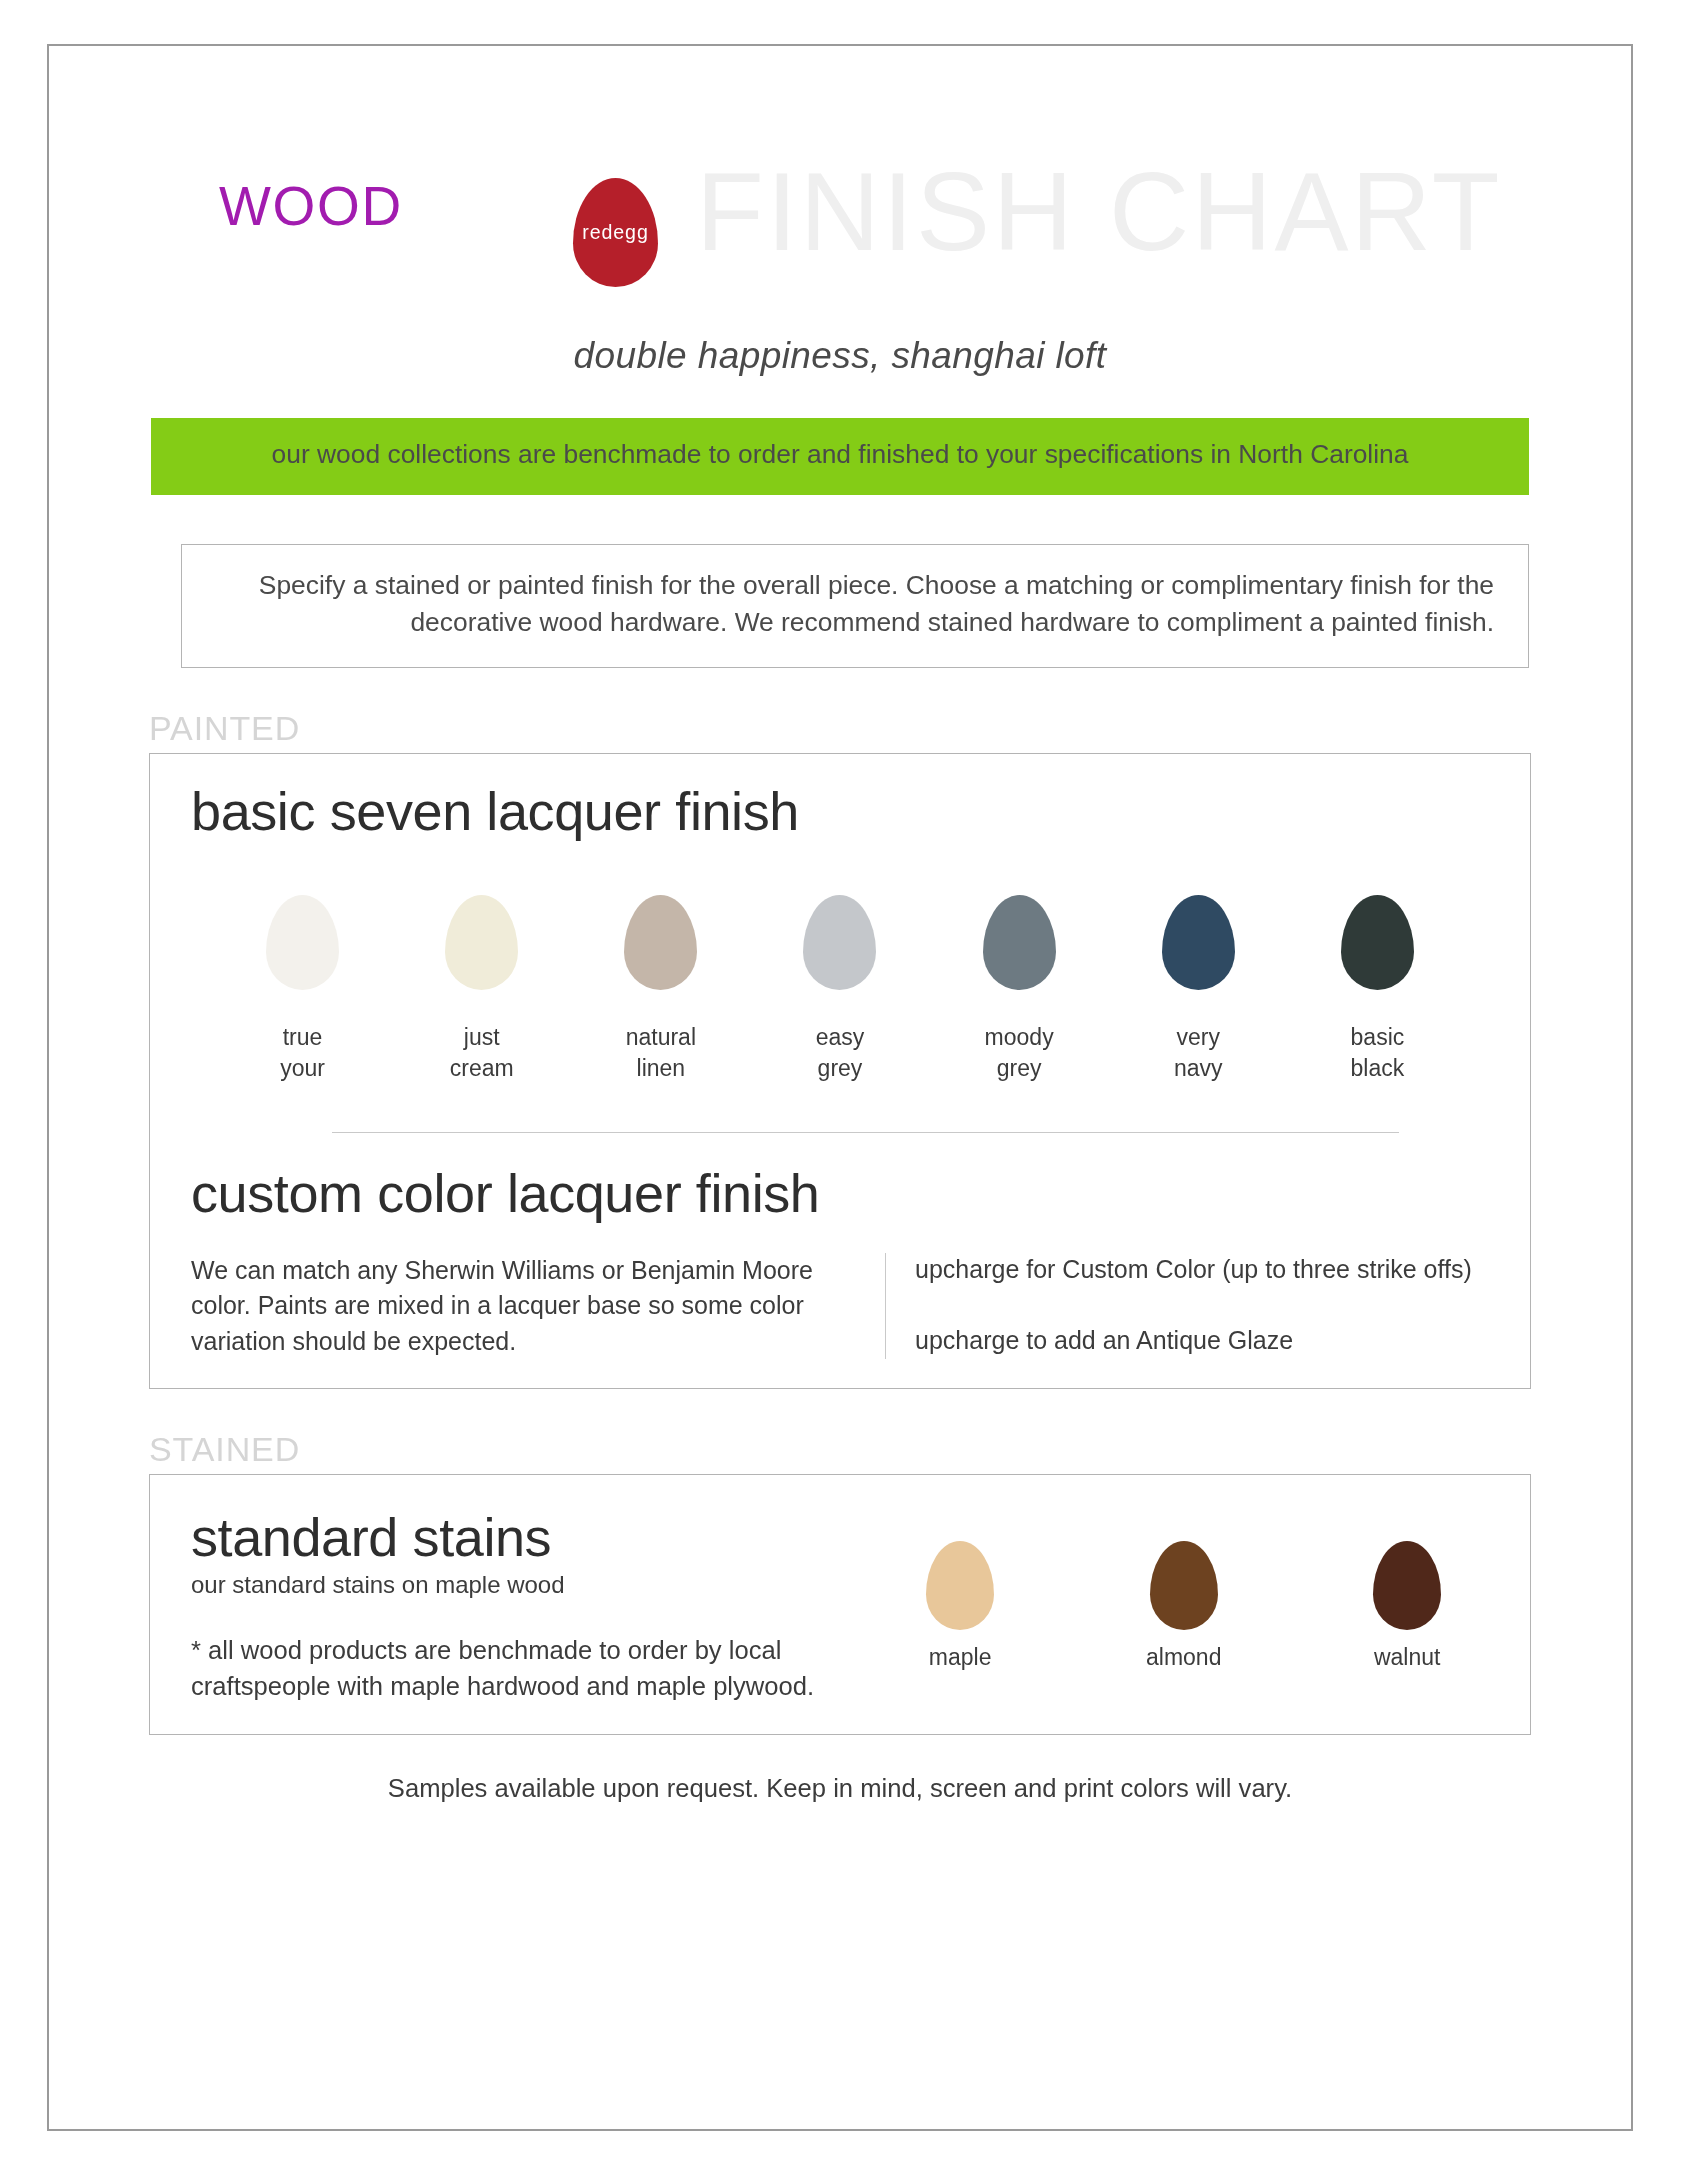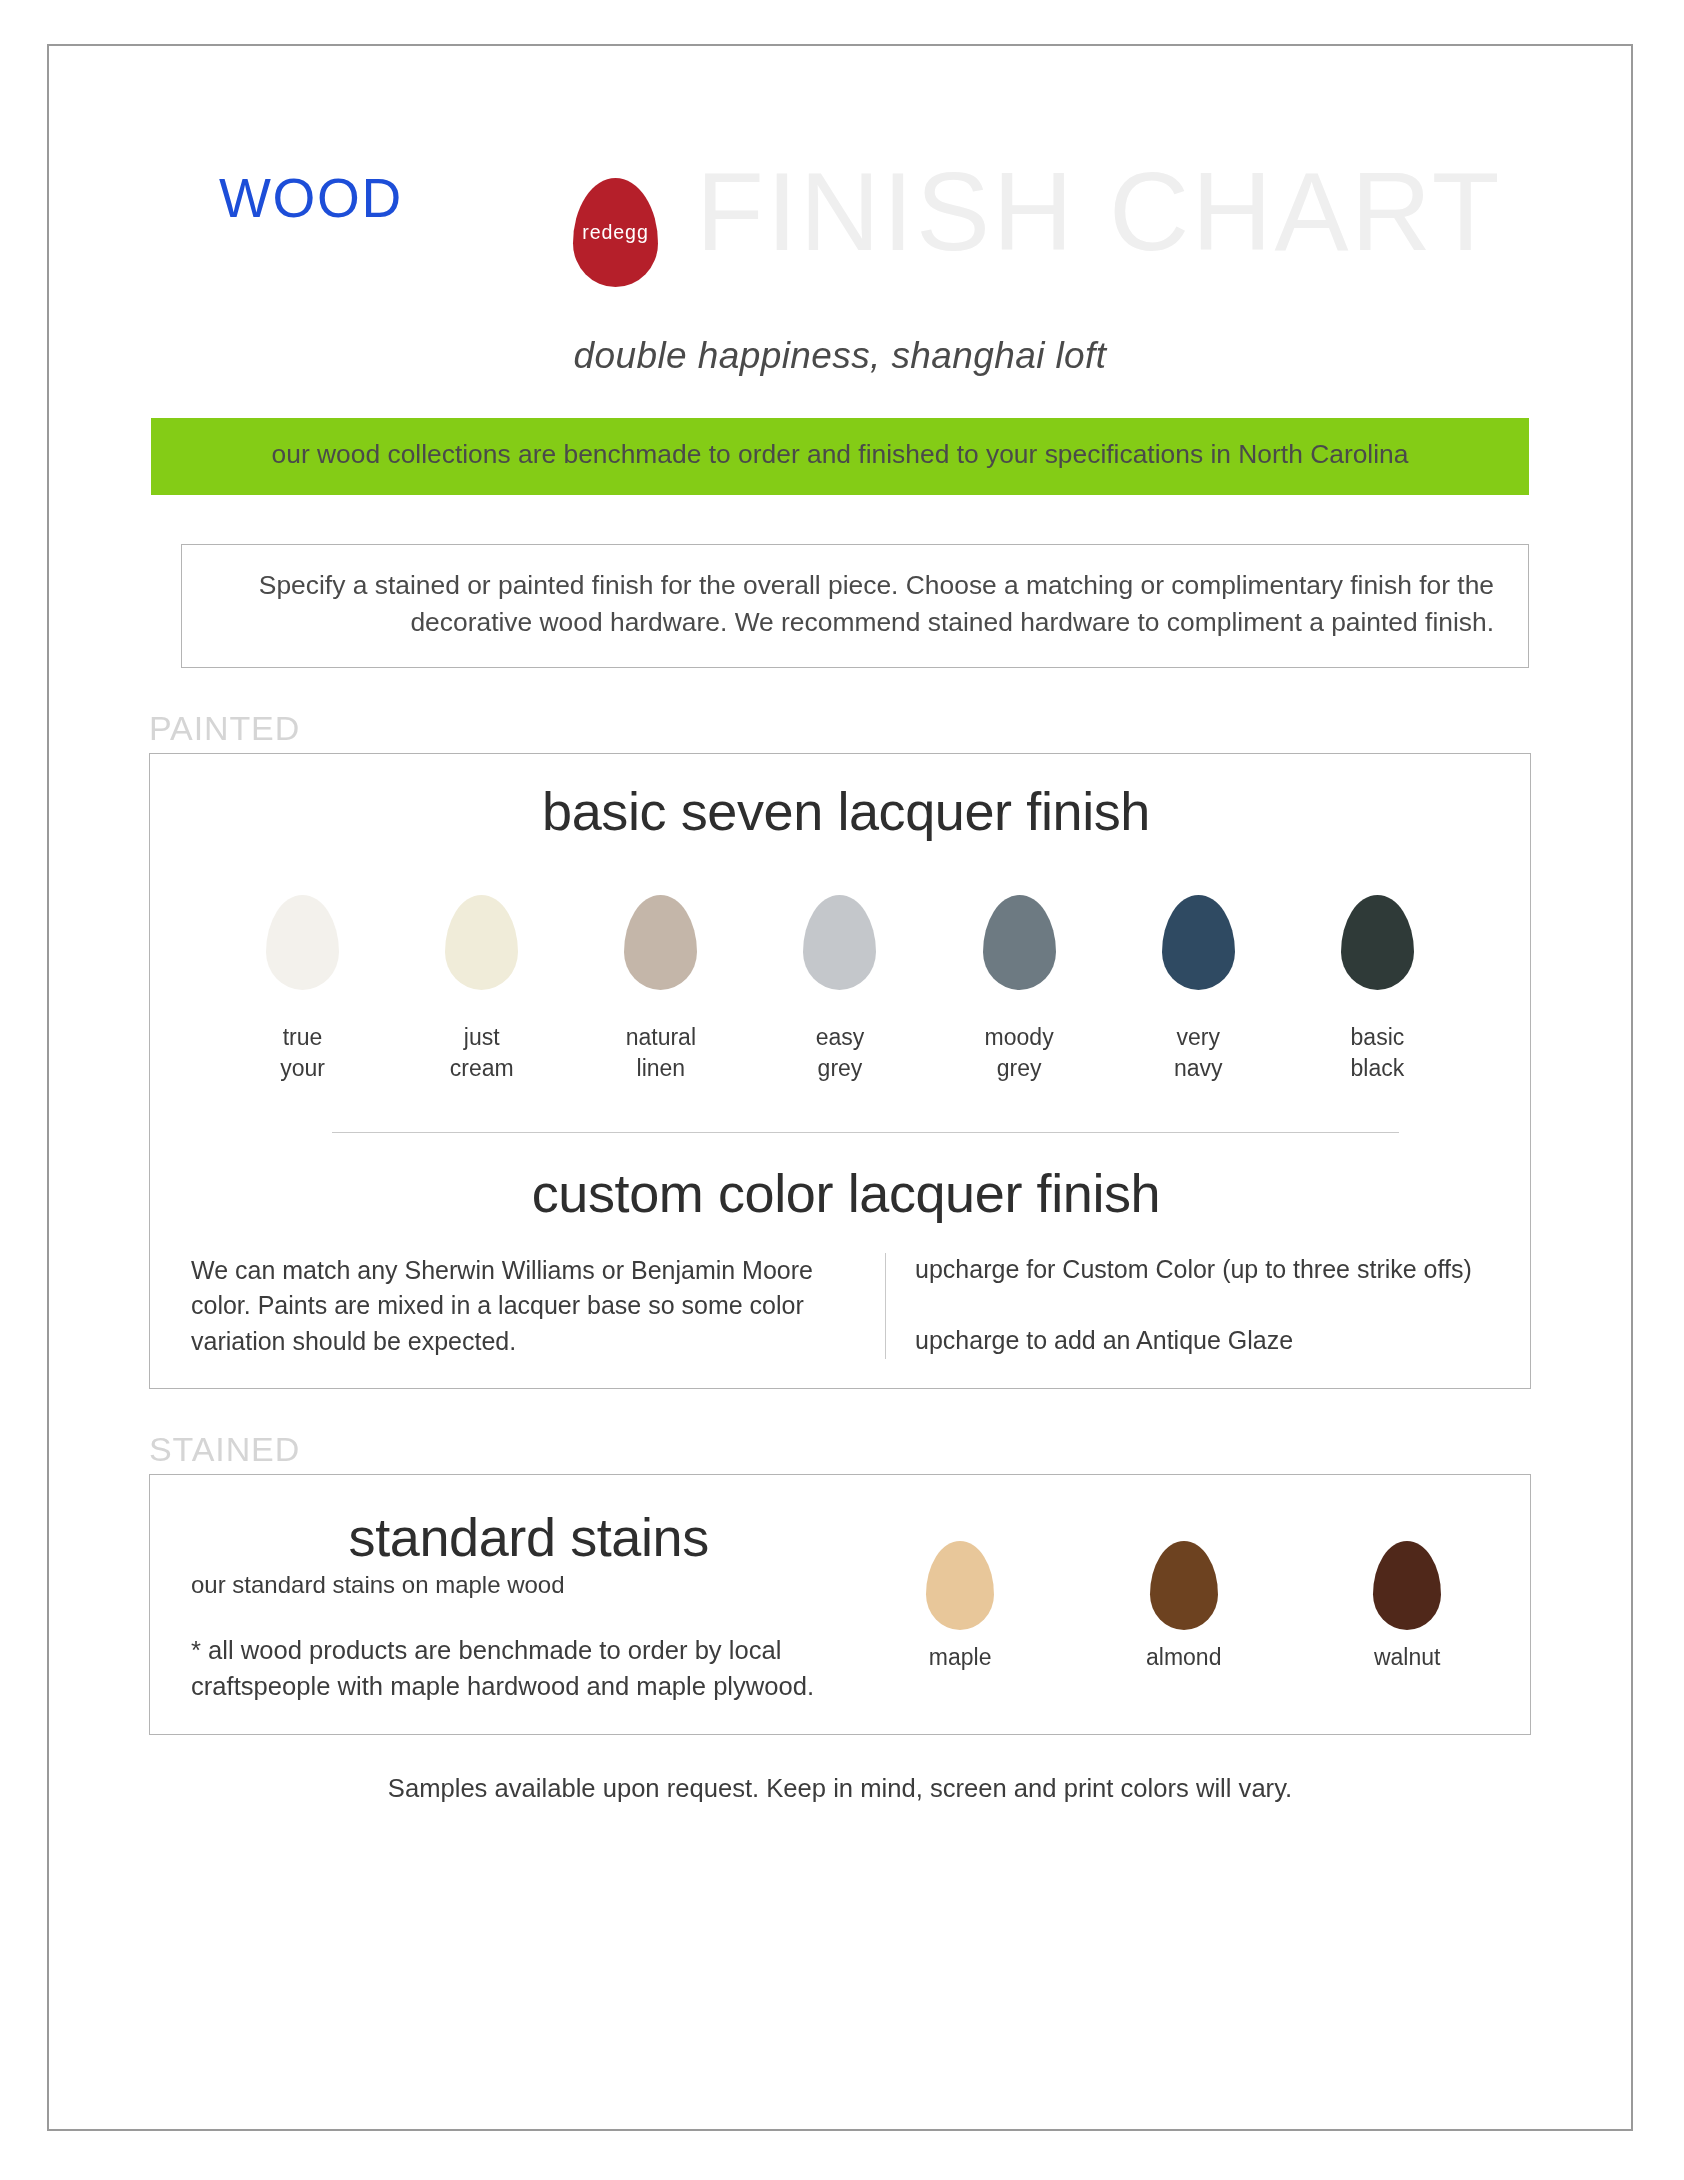--- a/index.html
+++ b/index.html
@@ -32,24 +32,24 @@
   }
 
   
   .header {
     position: relative;
     height: 153px;
   }
   .wood-word {
     position: absolute;
     left: 119px;
-    top: 86px;
+    top: 94px;
     font-size: 55px;
     letter-spacing: 1.7px;
-    color: #1d4ed8;
+    color: #a21caf;
     font-weight: 400;
   }
   .logo {
     position: absolute;
     left: 473px;
     top: 98px;
     width: 85px;
     height: 109px;
     background: #b51f2a;
     border-radius: 50% 50% 50% 50% / 60% 60% 40% 40%;
@@ -114,21 +114,20 @@
     margin: 0 49px 0 49px;
     border: 1.7px solid #b4b4b4;
     padding: 17px 29px 29px 29px;
   }
   .big-title {
     font-size: 54px;
     color: #2e2e2e;
     font-weight: 400;
     letter-spacing: -0.4px;
     margin: 8.5px 0 0 12px;
-    text-align: center;
   }
 
   
   .swatch-row {
     display: flex;
     justify-content: space-around;
     align-items: flex-start;
     margin: 53px 34px 0 34px;
   }
   .swatch {

